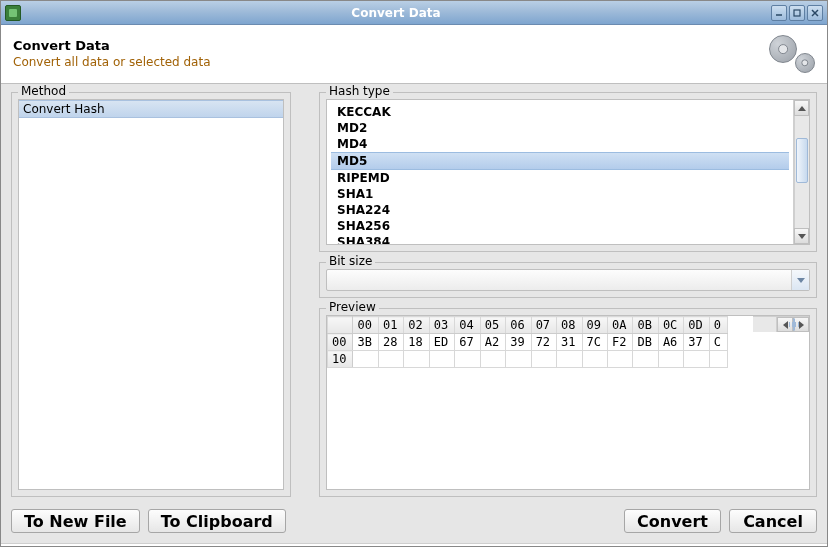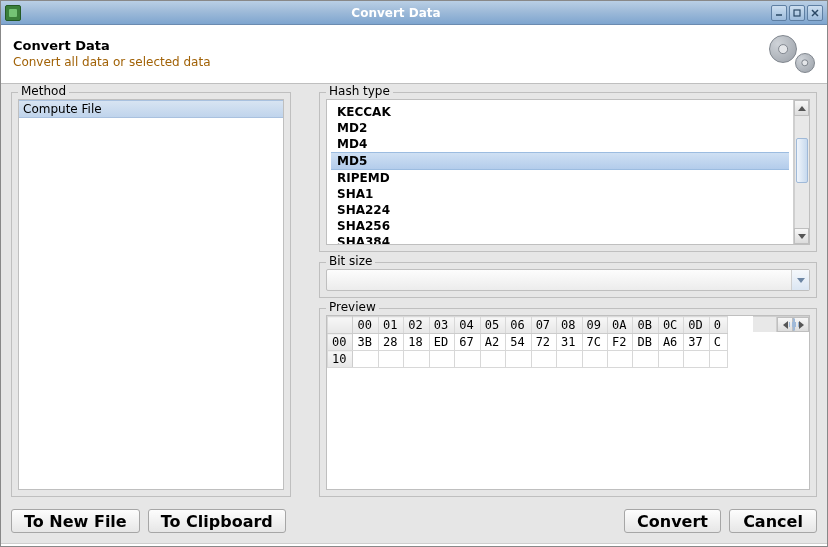--- a/index.html
+++ b/index.html
@@ -355,21 +355,21 @@
       <div class="gear small"></div>
     </div>
   </div>
 
   <div class="content">
 
     <div class="left-col">
       <div class="group">
         <span class="legend">Method</span>
         <div class="method-list" id="method-list">
-            <div class="item selected">Compute File</div>
+            <div class="item selected">Convert Hash</div>
           </div>
       </div>
     </div>
 
     <div class="right-col">
 
       <div class="group hash-group">
         <span class="legend">Hash type</span>
         <div class="hash-list-wrap">
           <div class="hash-list" id="hash-list">
@@ -434,21 +434,21 @@
                 </thead>
                 <tbody>
                   <tr>
                     <td class="rowhdr">00</td>
                     <td>3B</td>
                     <td>28</td>
                     <td>18</td>
                     <td>ED</td>
                     <td>67</td>
                     <td>A2</td>
-                    <td>54</td>
+                    <td>39</td>
                     <td>72</td>
                     <td>31</td>
                     <td>7C</td>
                     <td>F2</td>
                     <td>DB</td>
                     <td>A6</td>
                     <td>37</td>
                     <td>C</td>
                   </tr>
                   <tr>

